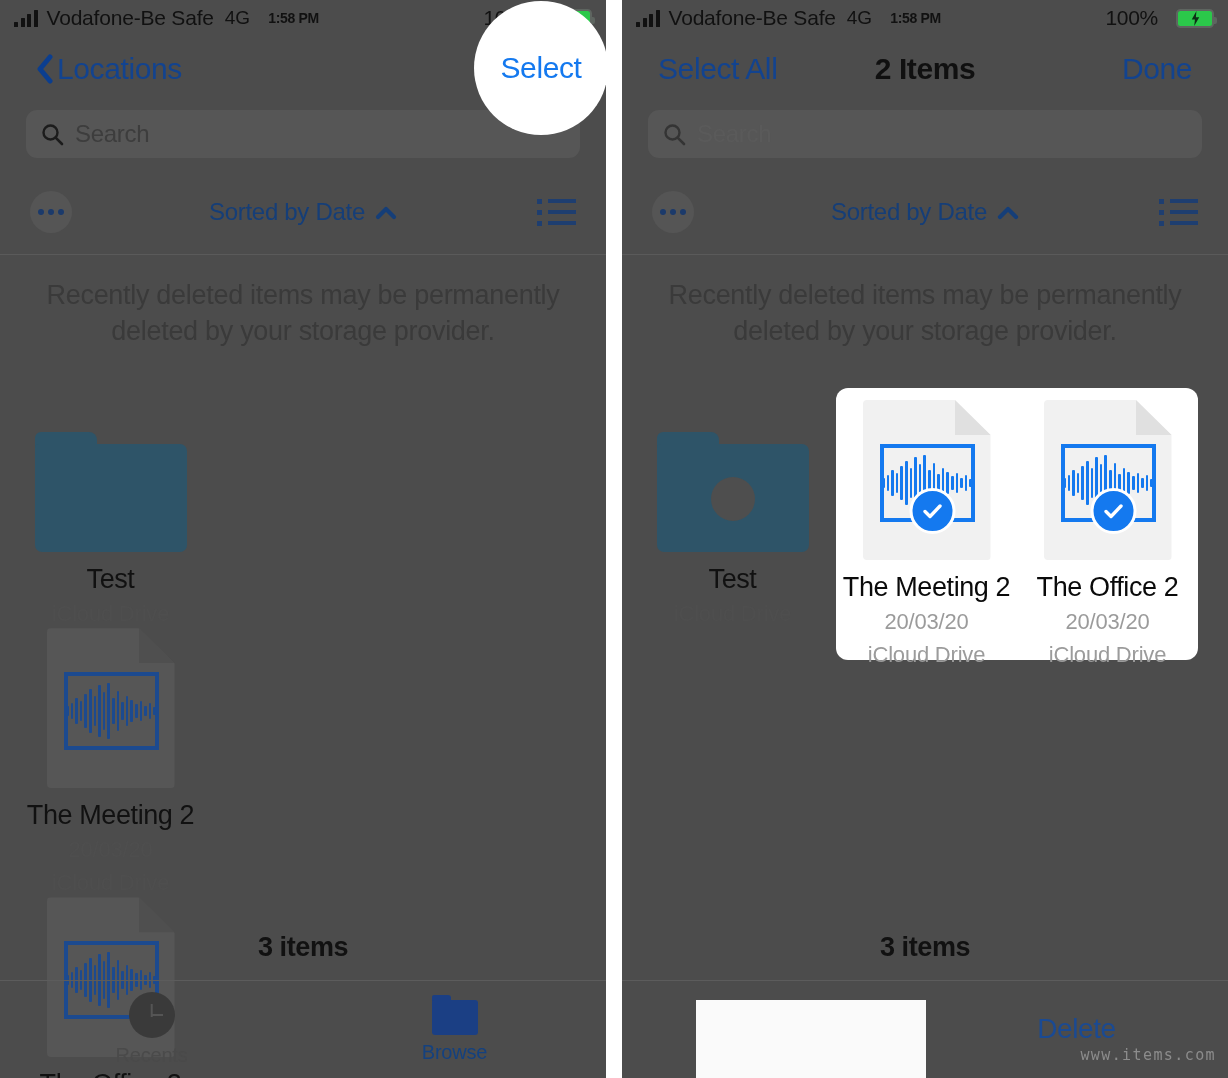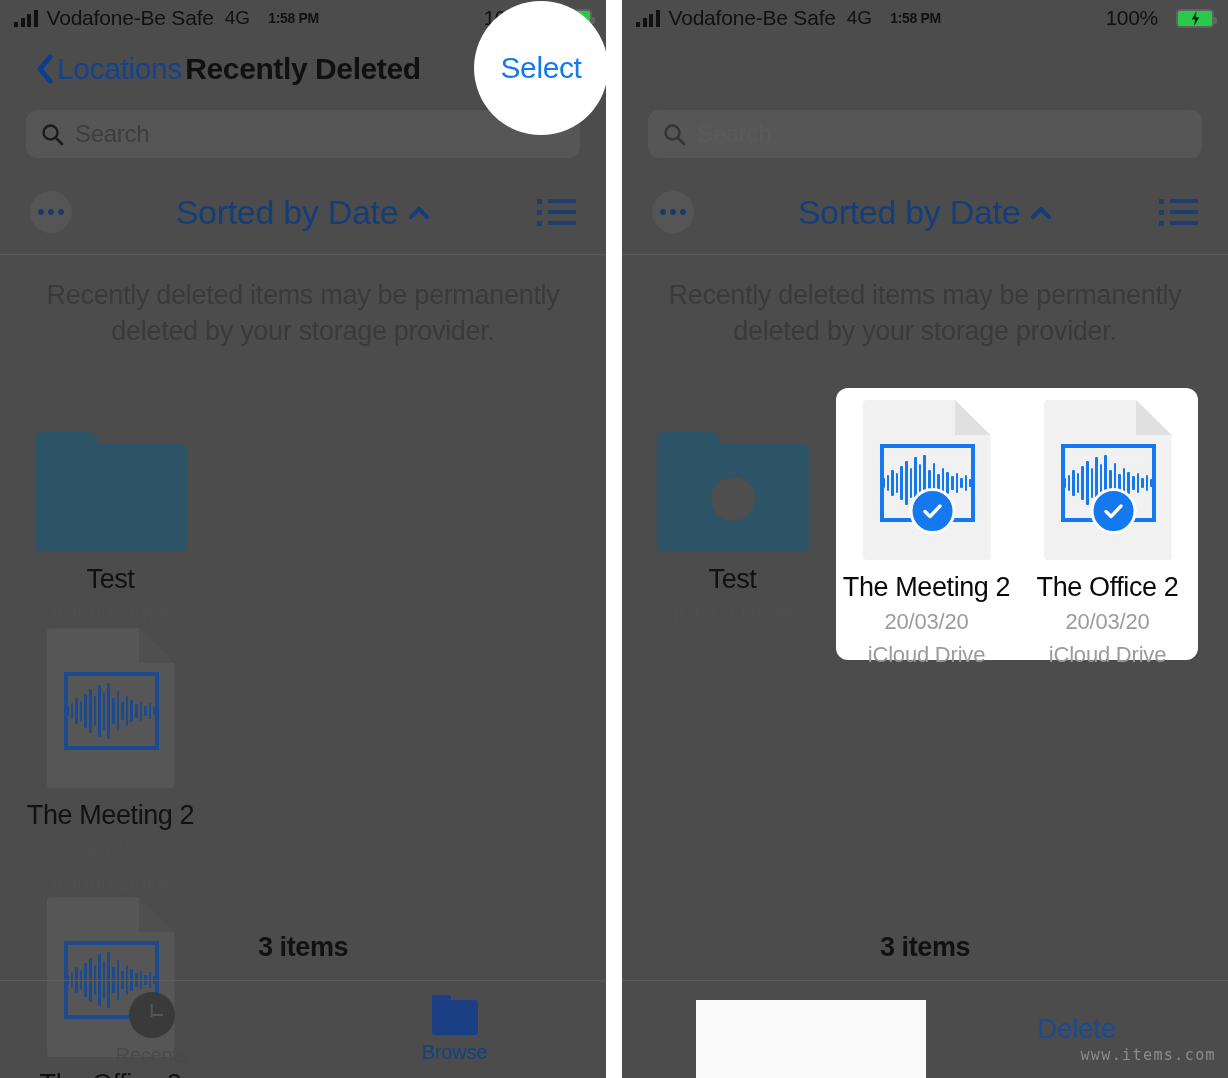--- a/index.html
+++ b/index.html
@@ -84,21 +84,21 @@
   .dots-btn {
     width: 42px; height: 42px; border-radius: 50%; background: #555555;
     display:flex; align-items:center; justify-content:center; gap: 4px;
   }
   .dots-btn span { width: 6px; height: 6px; border-radius: 50%; background: #1b3a6b; display:block; }
   .sort-center {
     position:absolute; left:0; right:0; text-align:center;
     display:flex; align-items:center; justify-content:center; gap:10px;
     pointer-events:none;
   }
-  .sort-label { font-size: 34px; color: #153e78; letter-spacing:-.3px; }
+  .sort-label { font-size: 24px; color: #153e78; letter-spacing:-.3px; }
   .caret-up { width: 22px; height: 15px; }
   .caret-up path { stroke:#153e78; stroke-width:4.2; fill:none; stroke-linecap:round; stroke-linejoin:round;}
   .listview { margin-left:auto; display:flex; flex-direction:column; gap:6px; }
   .listview .lrow { display:flex; align-items:center; gap:6px; }
   .listview .lrow b { width:5px; height:5px; background:#1e3e70; display:block; }
   .listview .lrow u { width:28px; height:3.5px; background:#1e3e70; display:block; text-decoration:none; }
 
   .divider { position:absolute; left:0; right:0; height:1px; background:#5a5a5a; }
 
   
@@ -246,21 +246,20 @@
       </div>
     </div>
 
     <div class="navbar">
       <div class="nav-left">
         <svg class="chev-back" viewBox="0 0 17 30">
             <path d="M14 3 L4 15 L14 27"></path>
           </svg>
         <span class="nav-link">Locations</span>
       </div>
-      <div class="nav-title">Recently Deleted</div>
       <div class="nav-right">Select</div>
     </div>
 
     <div class="searchbar">
       <svg class="mag" viewBox="0 0 23 23">
         <circle cx="9.5" cy="9.5" r="7"></circle>
           <line x1="14.6" y1="14.6" x2="21" y2="21"></line>
       </svg>
       <span class="search-ph">Search</span>
     </div>
@@ -431,20 +430,27 @@
       <div class="sb-right">
         <span class="pct">100%</span>
         <span class="batt">
           <svg class="bolt" viewBox="0 0 10 16">
               <path d="M6 0 L1 9 H4.4 L3.6 16 L9 6.6 H5.4 Z"></path>
             </svg>
         </span>
       </div>
     </div>
 
+    <div class="navbar">
+      <div class="nav-left">
+        <span class="nav-link">Select All</span>
+      </div>
+      <div class="nav-title">2 Items</div>
+      <div class="nav-right">Done</div>
+    </div>
 
     <div class="searchbar">
       <svg class="mag" viewBox="0 0 23 23">
         <circle cx="9.5" cy="9.5" r="7"></circle>
           <line x1="14.6" y1="14.6" x2="21" y2="21"></line>
       </svg>
       <span class="search-ph">Search</span>
     </div>
 
     <div class="sortrow">

